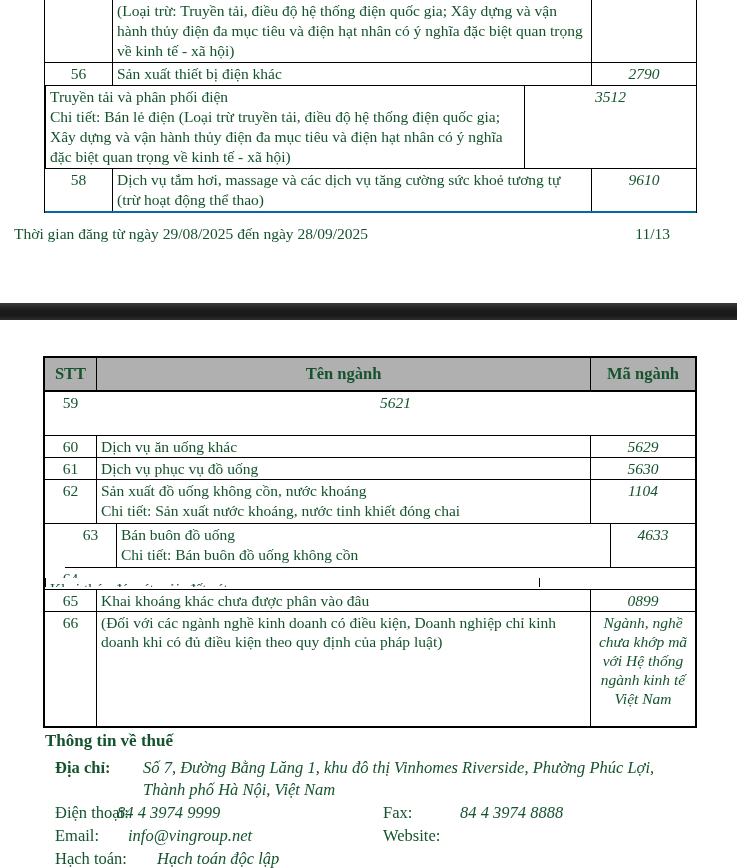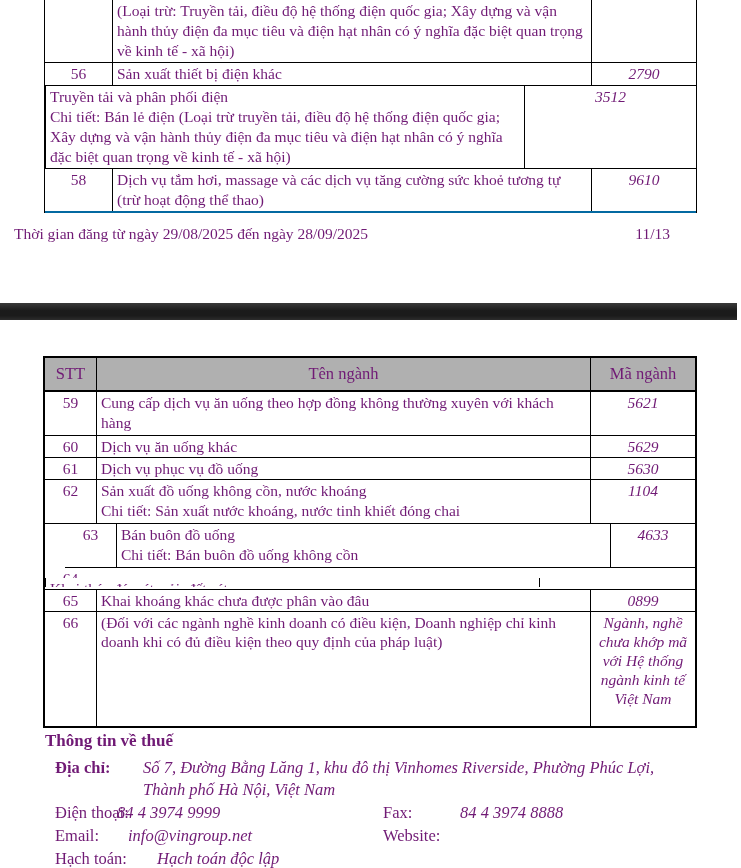--- a/index.html
+++ b/index.html
@@ -1,17 +1,17 @@
 <!DOCTYPE html>
 <html><head>
 <meta charset="utf-8">
 <style>
   html,body{margin:0;padding:0;background:#fff;}
   .canvas{position:relative;width:741px;height:868px;background:#ffffff;overflow:hidden;
-          font-family:"Liberation Serif", serif;color:#701a75;}
+          font-family:"Liberation Serif", serif;color:#14532d;}
 
   
   .trow{display:flex;box-sizing:border-box;border-bottom:1px solid #000;}
   .cell{box-sizing:border-box;padding:1px 4px;font-size:15.5px;line-height:20px;overflow:hidden;}
   .cell.stt{text-align:center;padding:1px 2px;}
   .cell.code{text-align:center;font-style:italic;}
 
   
   .t1{position:absolute;left:44px;top:0;width:653px;box-sizing:border-box;
       border-left:1px solid #000;border-right:1px solid #000;}
@@ -29,21 +29,21 @@
        background:linear-gradient(#3a3a3a,#1b1b1b 45%,#1b1b1b 75%,#2c2c2c);}
 
   
   .t2{position:absolute;left:43px;top:356px;width:654px;box-sizing:border-box;
       border:2px solid #000;}
   .t2 .stt{width:51px;}
   .t2 .name{width:495px;border-left:1px solid #000;border-right:1px solid #000;}
   .t2 .code{flex:1;}
   .t2 .thead{height:34px;background:#b0b0b0;border-bottom:2px solid #000;}
   .t2 .thead .cell{display:flex;align-items:center;justify-content:center;
-      font-weight:normal;font-size:16.5px;font-style:normal;padding:0 2px;}
+      font-weight:bold;font-size:16.5px;font-style:normal;padding:0 2px;}
   .t2 .trow.last{border-bottom:none;}
   .t2 .r66 .cell{line-height:19px;}
 
   
   .tax-h{position:absolute;left:45px;top:731px;font-size:17px;font-weight:bold;}
   .lbl{position:absolute;font-size:16.5px;line-height:22px;white-space:nowrap;}
   .val{position:absolute;font-size:16.5px;line-height:22px;font-style:italic;white-space:nowrap;}
   .val.wrap{white-space:normal;}
 </style>
 </head>
@@ -86,21 +86,20 @@
   <div class="sep"></div>
 
   <div class="t2">
     <div class="trow thead">
       <div class="cell stt">STT</div>
       <div class="cell name">Tên ngành</div>
       <div class="cell code">Mã ngành</div>
     </div>
     <div class="trow" style="height:44px;">
       <div class="cell stt">59</div>
-      <div class="cell name">Cung cấp dịch vụ ăn uống theo hợp đồng không thường xuyên với khách hàng</div>
       <div class="cell code">5621</div>
     </div>
     <div class="trow" style="height:22px;">
       <div class="cell stt">60</div>
       <div class="cell name">Dịch vụ ăn uống khác</div>
       <div class="cell code">5629</div>
     </div>
     <div class="trow" style="height:22px;">
       <div class="cell stt">61</div>
       <div class="cell name">Dịch vụ phục vụ đồ uống</div>

